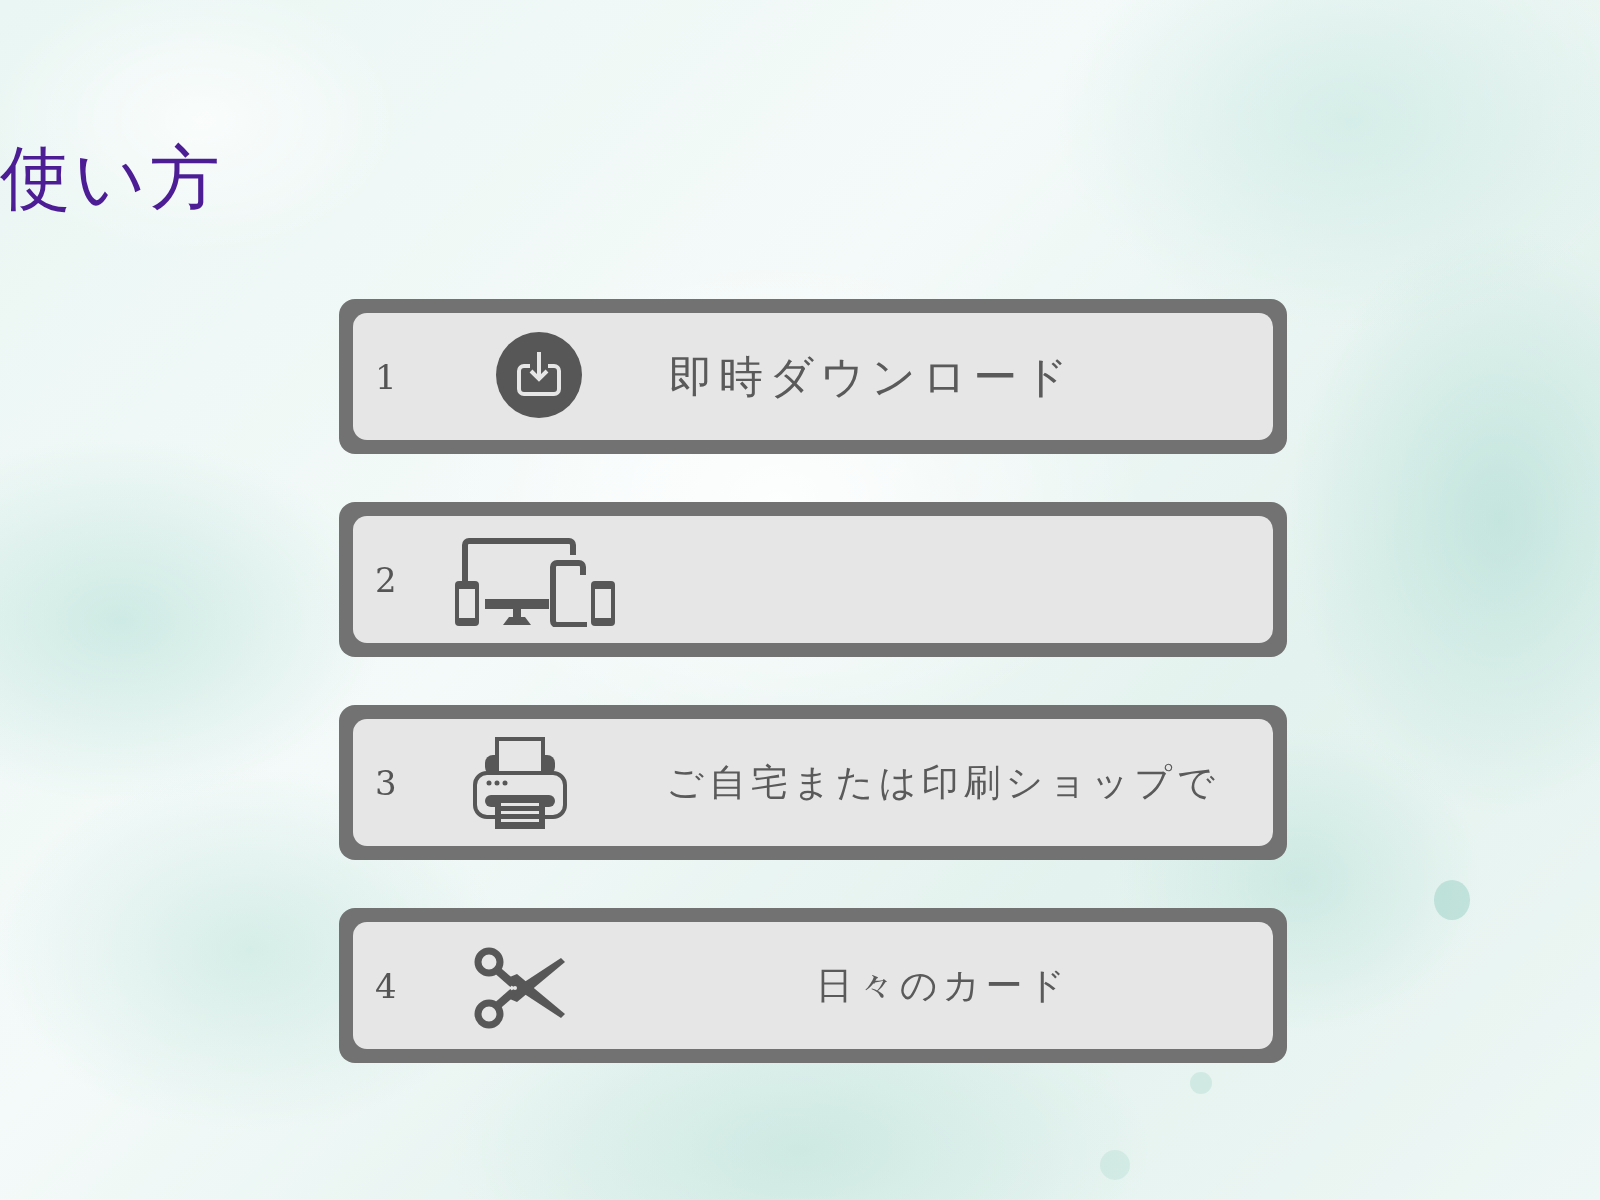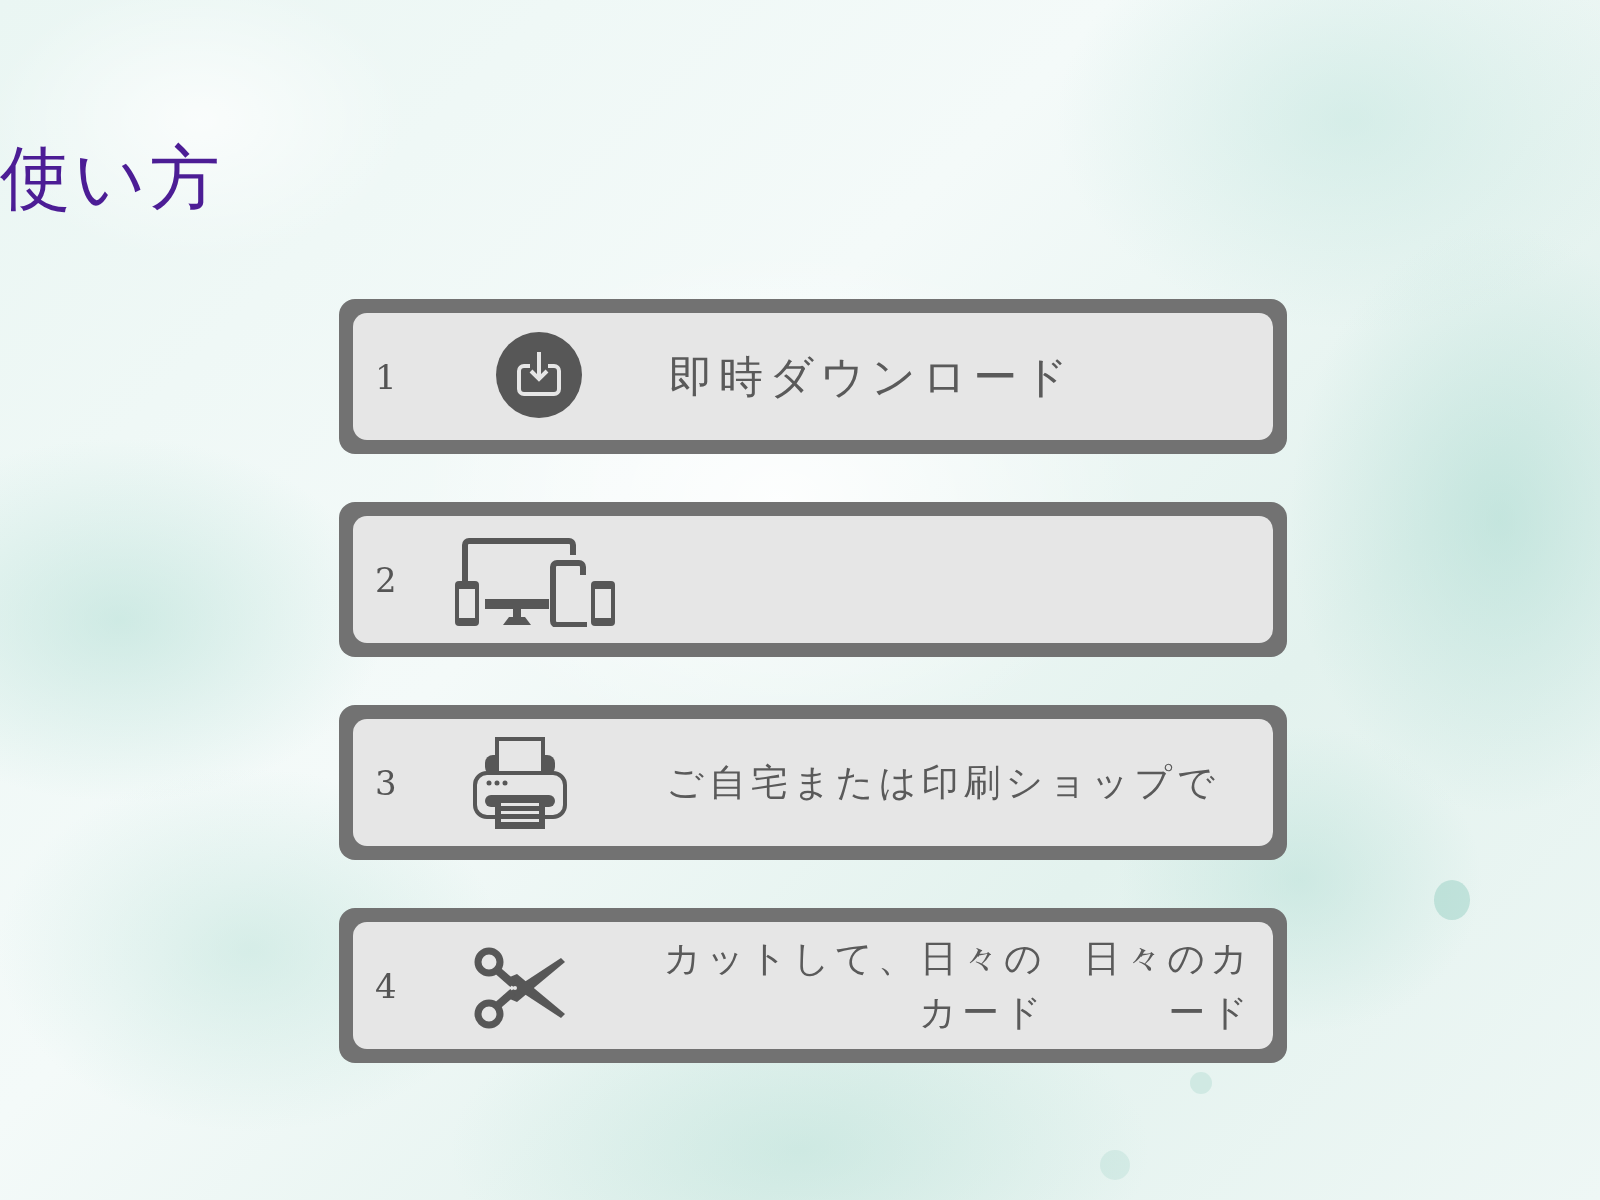--- a/index.html
+++ b/index.html
@@ -45,26 +45,26 @@
       transform: translateY(-50%);
       font-family: "DejaVu Serif", "Liberation Serif", serif;
       font-size: 34px; color: #555;
     }
     .icon {
       position: absolute; top: 50%; transform: translateY(-50%);
     }
     .text {
       position: absolute; top: 0; bottom: 0; left: 280px; right: 20px;
       display: flex; align-items: center; justify-content: center;
-      text-align: right; color: #5a5a5a; font-weight: 300;
+      text-align: left; color: #5a5a5a; font-weight: 300;
       line-height: 1.45;
     }
     .text.big { font-size: 44px; letter-spacing: 6px; justify-content: flex-start; padding-left: 36px; }
     .text.mid { font-size: 37px; letter-spacing: 3px; justify-content: flex-start; padding-left: 10px; }
-    .text.two { font-size: 37px; letter-spacing: 5px; }
+    .text.two { font-size: 37px; letter-spacing: 5px; flex-direction: column; }
   </style>
 </head>
 <body>
 
 <div class="bg">
   <div class="splash" style="left:1434px;top:880px;width:36px;height:40px;"></div>
   <div class="splash" style="left:1190px;top:1072px;width:22px;height:22px;opacity:.6"></div>
   <div class="splash" style="left:1100px;top:1150px;width:30px;height:30px;opacity:.5"></div>
 </div>
 
@@ -151,17 +151,16 @@
         <path d="M30 34 L88 72 L92 68 L44 28 Z" fill="#575757"></path>
 
         <circle cx="16" cy="16" r="11" fill="none" stroke="#575757" stroke-width="7"></circle>
         <circle cx="16" cy="68" r="11" fill="none" stroke="#575757" stroke-width="7"></circle>
         <path d="M24 24 L40 38" stroke="#575757" stroke-width="8"></path>
         <path d="M24 60 L40 46" stroke="#575757" stroke-width="8"></path>
         <circle cx="42" cy="42" r="2" fill="#e6e6e6"></circle>
       </svg>
     </span>
     <div class="text two">
-      <span>カットして、日々のカード</span>
       <span>日々のカード</span>
     </div>
   </div>
 </div>
 
 </body></html>

